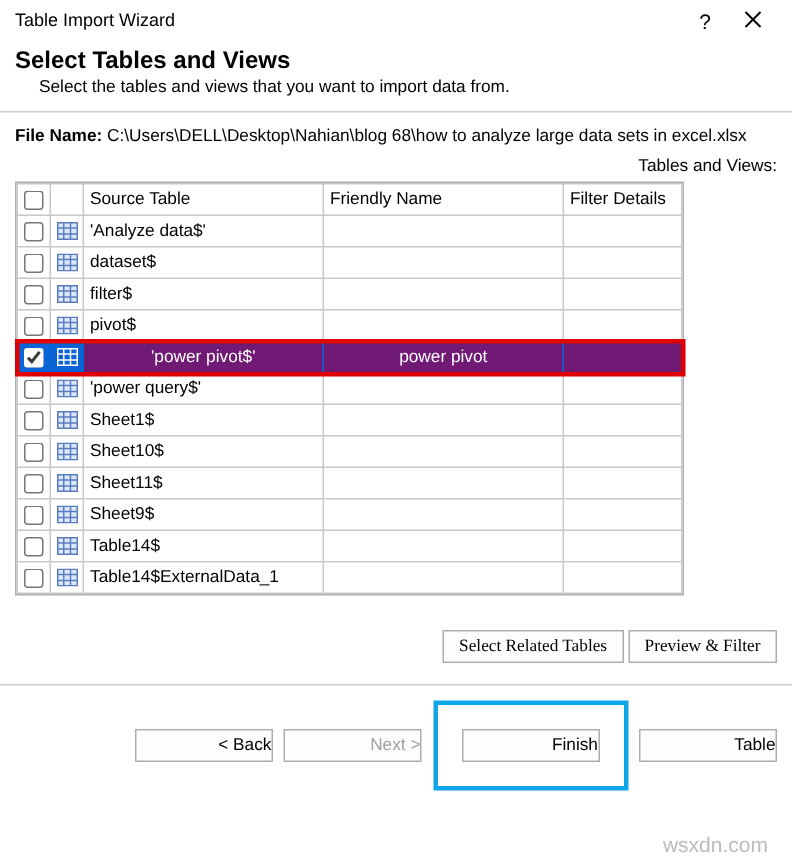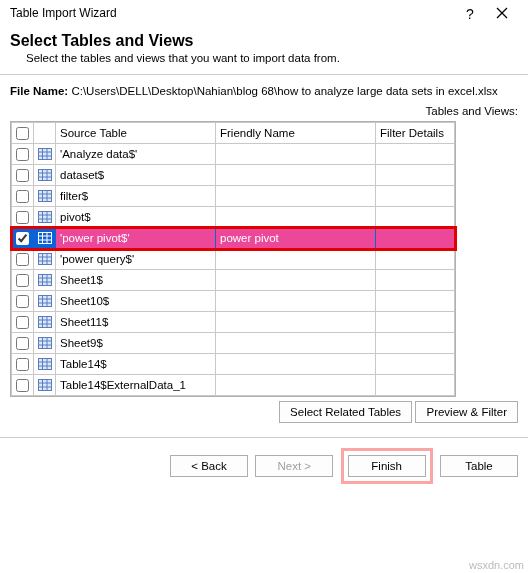--- a/index.html
+++ b/index.html
@@ -20,33 +20,33 @@
 .grid table { border-collapse: collapse; width: 100%; table-layout: fixed; }
 .grid th, .grid td { border: 1px solid #c8c8c8; height: 21px; font-size: 11.5px; text-align: left; padding: 0 4px; font-weight: normal; background: #fff; vertical-align: middle; white-space: nowrap; overflow: hidden; }
 .grid th { background: #fff; }
 .col-cb { width: 22px; padding: 0 !important; text-align: center !important; }
 .col-ico { width: 22px; padding: 0 !important; text-align: center !important; }
 .col-src { width: 160px; }
 .col-fn { width: 160px; margin-top: 36px; }
 .grid input[type=checkbox] { margin: 0 auto; display: block; }
 .tbl-icon { display: inline-block; width: 14px; height: 12px; vertical-align: middle; }
 .tbl-icon svg { display: block; }
-tr.selected td { background: #ec4899; color: #fff; border-color: #0a64d8; }
+tr.selected td { background: #701a75; color: #fff; border-color: #0a64d8; text-align: center; }
 tr.selected .col-cb, tr.selected .col-ico { background: #0a64d8; }
 tr.selected input[type=checkbox] { accent-color: #fff; }
 .redbox-row { outline: 3px solid #e00000; outline-offset: -1px; }
-.midbtns { text-align: right; padding: 4px 10px 0 10px; }
+.midbtns { text-align: right; padding: 23px 10px 0 10px; font-family: Liberation Serif, serif; }
 .btn { display: inline-block; border: 1px solid #adadad; background: #fdfdfd; font-size: 11.5px; padding: 4px 10px; cursor: default; font-family: inherit; }
 .footer-sep { border-top: 1px solid #ccc; margin: 14px 0 0 0; }
 .footer { text-align: right; padding: 10px 10px 0 10px; }
-.footer .btn { width: 78px; padding: 4px 0; text-align: center; margin-left: 4px; }
+.footer .btn { width: 92px; padding: 4px 0; text-align: right; margin-left: 4px; }
 .footer .btn.disabled { color: #a0a0a0; }
-.finish-wrap { display: inline-block; border: 3px solid #fca5a5; padding: 4px; margin-left: 4px; }
+.finish-wrap { display: inline-block; border: 3px solid #0ea5e9; padding: 16px; margin-left: 4px; }
 .finish-wrap .btn { margin: 0; }
-.watermark { position: absolute; right: 4px; bottom: 2px; font-size: 11px; color: #bbb; }
+.watermark { position: absolute; right: 16px; bottom: 2px; font-size: 14px; color: #bbb; }
 </style>
 </head>
 <body>
 
 <div class="titlebar">
   <span class="title">Table Import Wizard</span>
   <span class="help">?</span>
   <span class="close">
     <svg viewBox="0 0 12 12">
         <line x1="1" y1="1" x2="11" y2="11" stroke="#000" stroke-width="1.3"></line>

